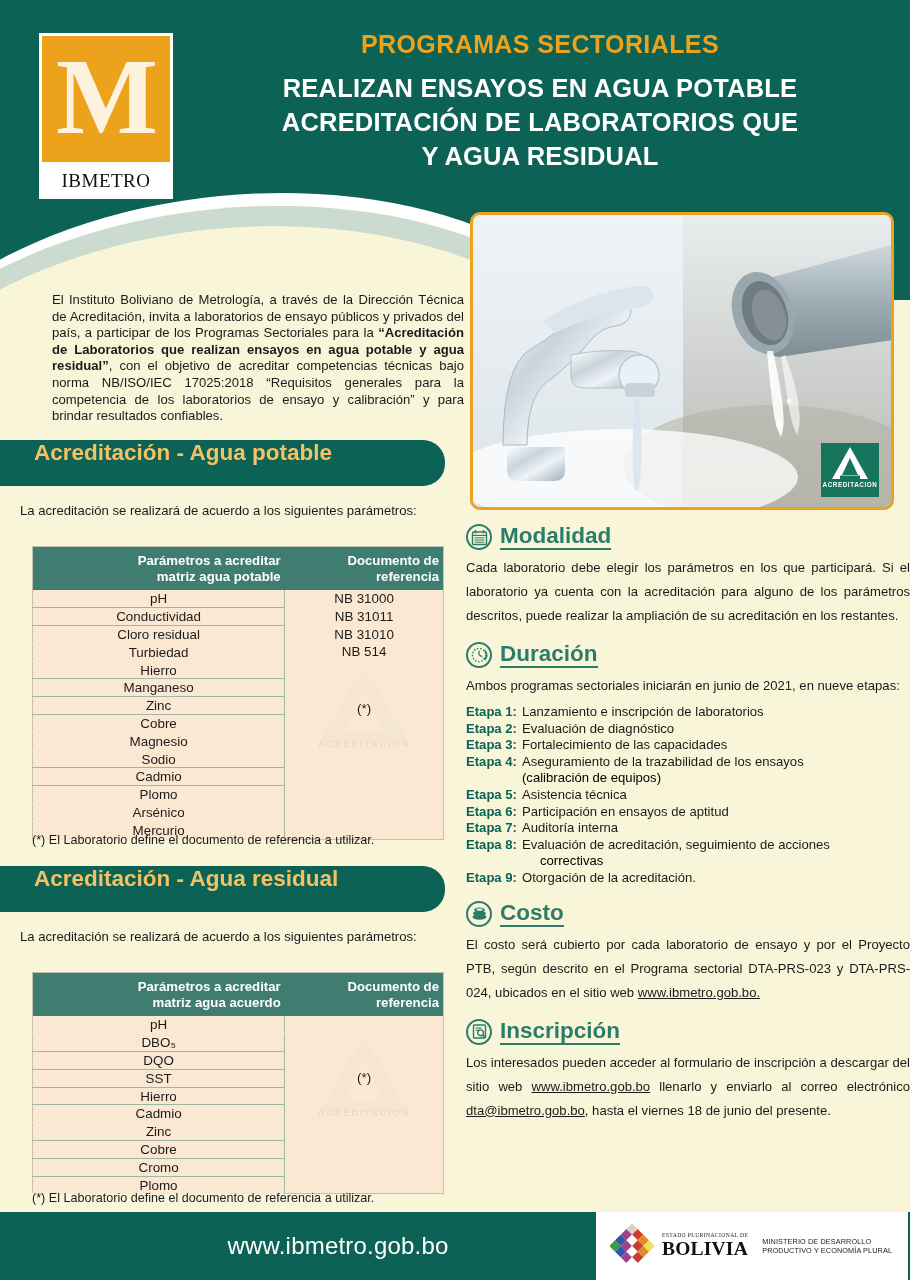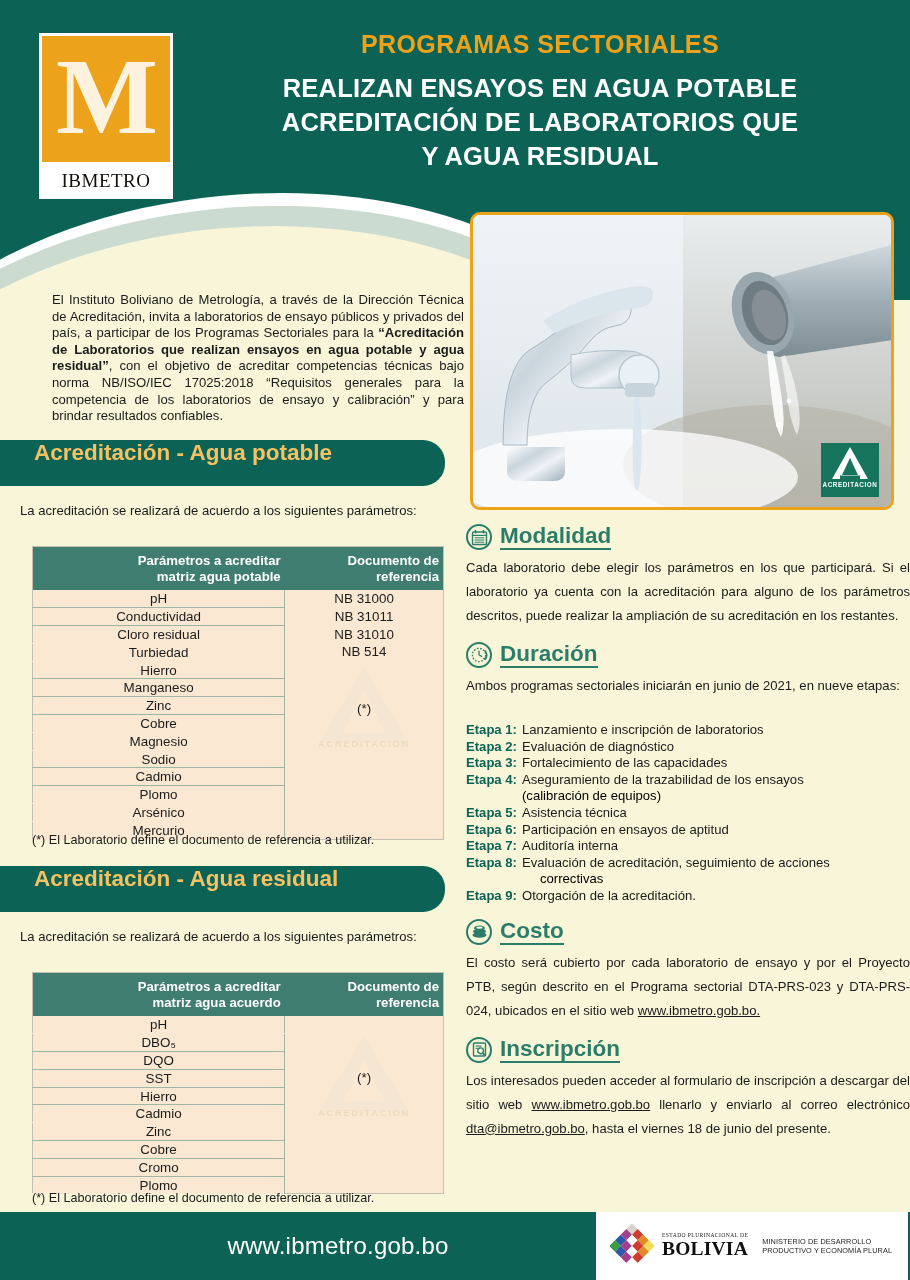--- a/index.html
+++ b/index.html
@@ -263,21 +263,21 @@
     font-size: 13.1px;
     line-height: 24px;
     color: #1b1b1b;
     text-align: justify;
     margin-bottom: 12px;
   }
   .sec-body .lnk {
     color: #1b1b1b;
     text-decoration: underline;
   }
-  .etapas { margin: 24px 0 10px 0; }
+  .etapas { margin: 6px 0 10px 0; }
   .etapa-row {
     display: flex;
     font-size: 13.1px;
     line-height: 16.6px;
     color: #1b1b1b;
   }
   .etapa-lbl {
     flex: 0 0 56px;
     font-weight: bold;
     color: #0c6355;

